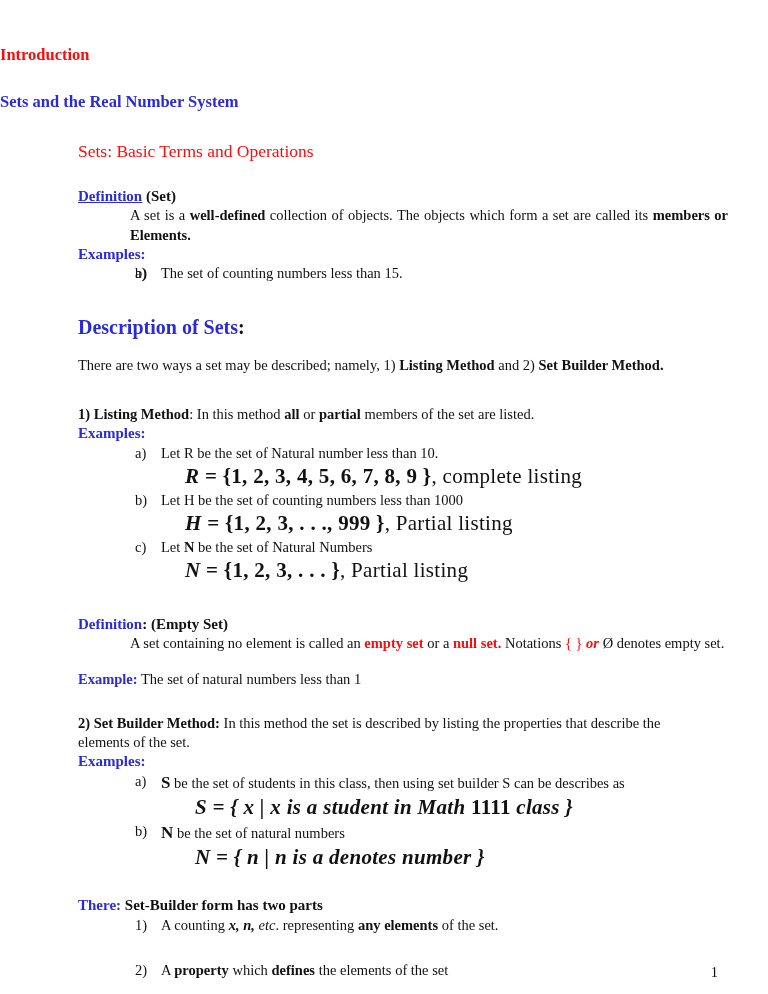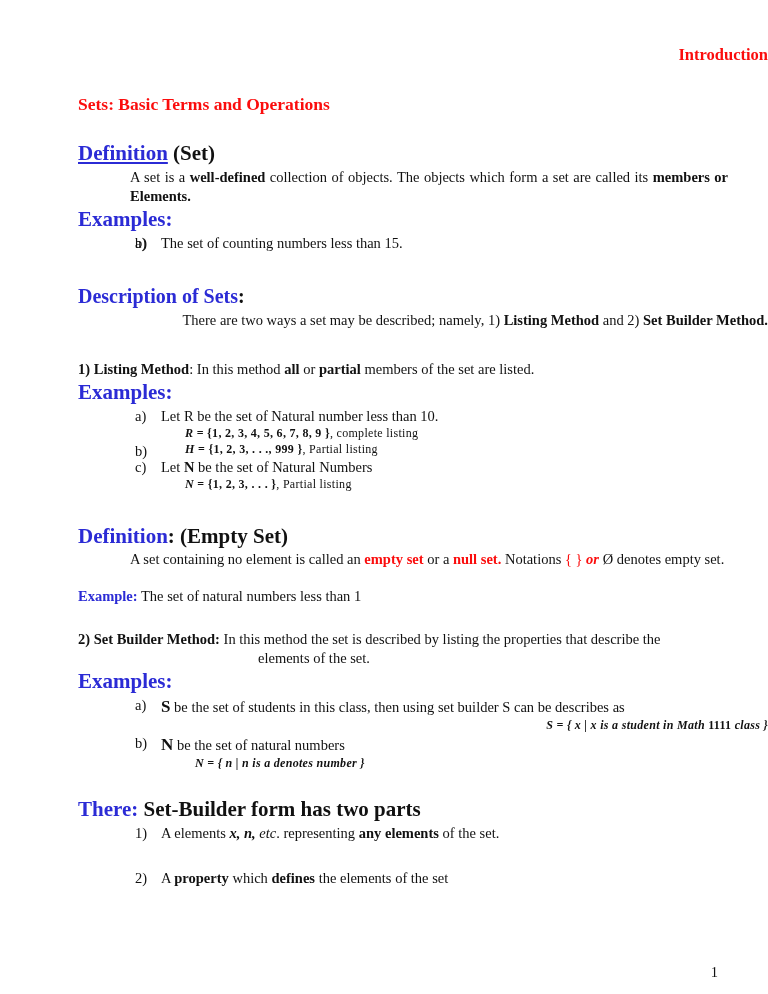--- a/index.html
+++ b/index.html
@@ -29,35 +29,35 @@
   .red      { color: #fb0d0d; }
   .blue     { color: #2b2bd5; }
   .black    { color: #111111; }
   .b        { font-weight: bold; }
   .i        { font-style: italic; text-align: center; }
   .bi       { font-weight: bold; font-style: italic; }
   .u        { text-decoration: underline; }
 
   
   .title-center {
-    text-align: right;
+    text-align: left;
     font-weight: bold;
     font-size: 16.5px;
   }
   #doc-title        { margin: 44px 0 0 0; }
   #doc-subtitle     { margin: 25px 0 0 0; }
   #section-heading  {
     margin: 27px 12px 0 78px;
-    font-weight: bold;
+    font-weight: normal;
     font-size: 17.5px;
   }
 
   
   .blk        { margin: 0 0 0 78px; }
-  .blk-head   { font-weight: bold; font-size: 21px; font-family: Liberation Serif, serif; }
+  .blk-head   { font-weight: bold; font-size: 15px; font-family: Liberation Serif, serif; }
   .body-par {
     margin-left: 52px;
     margin-right: 40px;
     text-align: justify;
     text-justify: inter-word;
   }
   .list {
     margin: 0 0 0 57px;
     padding: 0;
     list-style: none;
@@ -69,46 +69,46 @@
   }
   .list li > .marker {
     position: absolute;
     left: 0;
     top: 0;
   }
   .eq {
     margin-left: 24px;
     font-weight: bold;
     font-style: italic;
-    font-size: 12px;
+    font-size: 21px;
     letter-spacing: .3px;
   }
   .eq .up { font-style: normal; }
   .eq .reg { font-weight: normal; font-style: normal; }
   .centered-cont {
-    margin-left: 180px;
   }
   .gap-m  { height: 17px; }
   .gap-l  { height: 24px; }
   .gap-xl { height: 30px; }
 
   #page-number {
     position: absolute;
     right: 50px;
     bottom: 56px;
     font-size: 14.5px;
   }
 </style>
 </head>
 <body>
 
 <div class="page">
 
   <div class="title-center red" id="doc-title">Introduction</div>
 
+  <div class="title-center blue" id="doc-subtitle">Sets and the Real Number System</div>
 
   <div class="red" id="section-heading">Sets: Basic Terms and Operations</div>
 
   <div class="gap-l"></div>
 
   <div class="blk">
     <div class="blk-head">
       <span class="blue u">Definition</span><span class="blue">&nbsp;</span><span class="black">(Set)</span>
     </div>
 
@@ -132,21 +132,21 @@
     </ul>
   </div>
 
   <div class="gap-xl"></div>
 
   <div>
     <div style="margin-left:78px;font-weight:bold;font-size:20px;">
       <span class="blue">Description of Sets</span><span class="black">:</span>
     </div>
 
-    <div style="margin-left:78px;margin-top:2px;text-align:right;">
+    <div style="margin-left:78px;margin-top:16px;">
       <span>There are two ways a set may be described; namely, 1)</span>
       <span class="b">Listing Method</span>
       <span>and 2)</span>
       <span class="b">Set Builder Method.</span>
     </div>
   </div>
 
   <div class="gap-xl"></div>
 
   <div class="blk">
@@ -165,20 +165,21 @@
       <li>
         <span class="marker">a)</span>
         <span>Let R be the set of Natural number less than 10.</span>
         <div class="eq">
           <span>R</span>
           <span class="up">= {1,  2,  3,  4,  5,   6,  7,  8, 9 }</span><span class="reg">, complete listing</span>
         </div>
       </li>
       <li>
         <span class="marker">b)</span>
+        <span>Let H be the set of counting numbers less than 1000</span>
         <div class="eq">
           <span>H</span>
           <span class="up">= {1,  2,  3,  .  .  .,   999 }</span><span class="reg">, Partial listing</span>
         </div>
       </li>
       <li>
         <span class="marker">c)</span>
         <span>Let </span><span class="b">N</span><span> be the set of Natural Numbers</span>
         <div class="eq">
           <span>N</span>
@@ -227,21 +228,21 @@
       <span>elements of the set.</span>
     </div>
 
     <div class="blk-head blue">Examples:</div>
 
     <ul class="list">
       <li>
         <span class="marker">a)</span>
         <span class="b" style="font-size:17px;">S</span>
         <span>be the set of students in this class, then using set builder S can be describes as</span>
-        <div class="eq" style="margin-left:34px;text-align:right;">
+        <div class="eq" style="margin-left:34px;">
           <span>S = { x | x  is  a  student  in Math</span>
           <span class="up">1111</span>
           <span>class }</span>
         </div>
       </li>
       <li>
         <span class="marker">b)</span>
         <span class="b" style="font-size:17px;">N</span>
         <span>be the set of natural numbers</span>
         <div class="eq" style="margin-left:34px;">
@@ -255,21 +256,21 @@
 
   <div class="blk">
     <div class="blk-head">
       <span class="blue">There:</span>
       <span class="black">Set-Builder form has two parts</span>
     </div>
 
     <ul class="list">
       <li>
         <span class="marker">1)</span>
-        <span>A elements </span><span class="bi">x,  n,</span><span class="i"> etc</span><span>. representing </span><span class="b">any elements</span><span> of the set.</span>
+        <span>A counting </span><span class="bi">x,  n,</span><span class="i"> etc</span><span>. representing </span><span class="b">any elements</span><span> of the set.</span>
       </li>
       <li style="margin-top:26px;">
         <span class="marker">2)</span>
         <span>A </span><span class="b">property</span><span> which </span><span class="b">defines</span><span> the elements of the set</span>
       </li>
     </ul>
   </div>
 
   <div id="page-number">1</div>
 

